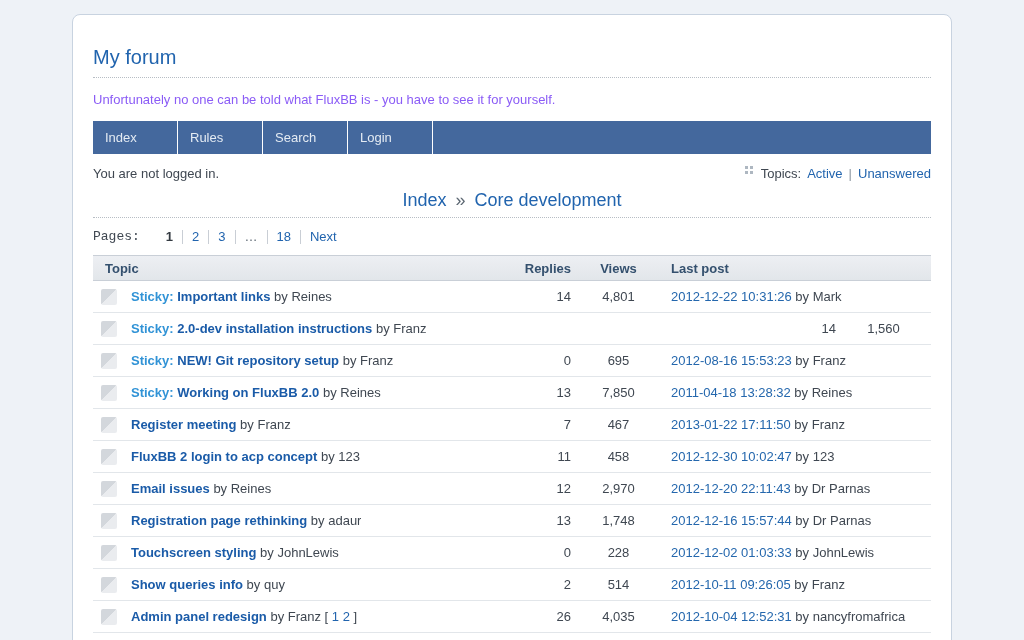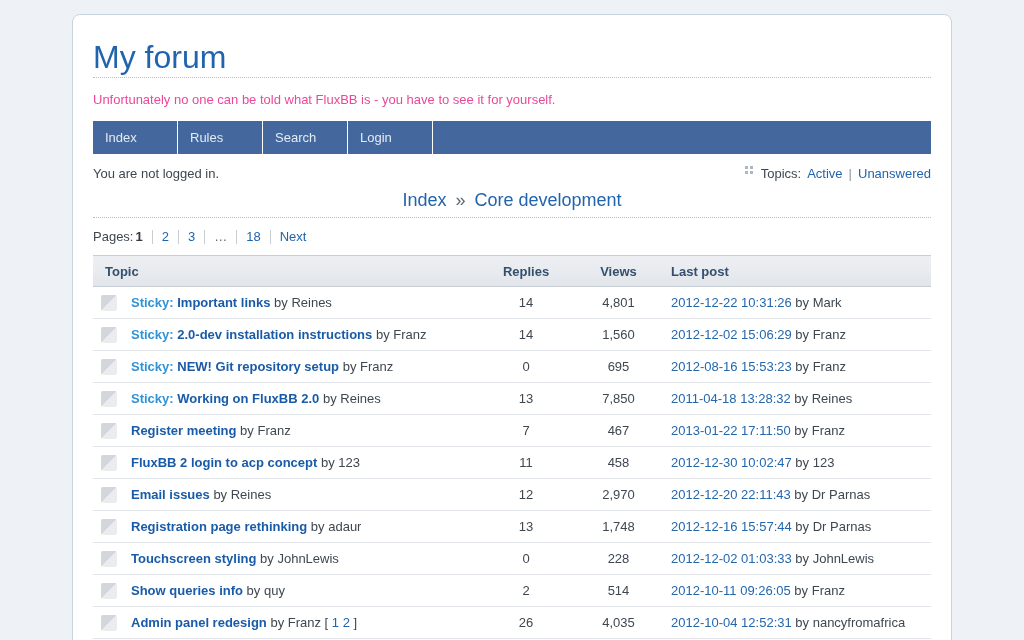--- a/index.html
+++ b/index.html
@@ -15,35 +15,35 @@
     left: 72px; top: 14px;
     width: 880px; min-height: 720px;
     background: #ffffff;
     border: 1px solid #c8d3e0;
     border-radius: 8px;
     padding: 0 20px;
   }
   
   h1.board-title {
     margin-top: 25px;
-    font-size: 32px;
+    font-size: 20px;
     line-height: 34px;
     font-weight: normal;
     color: #2164ae;
   }
   .dotted-rule {
     border-bottom: 1px dotted #b7bdc4;
     height: 1px;
     margin-top: 3px;
   }
   .tagline {
     margin-top: 14px;
     font-size: 13px;
     line-height: 16px;
-    color: #ec4899;
+    color: #8b5cf6;
   }
   
   .main-nav {
     margin-top: 13px;
     display: flex;
     height: 33px;
   }
   .nav-item {
     width: 84px;
     margin-right: 1px;
@@ -81,39 +81,39 @@
     text-align: center;
   }
   .crumbs .crumb-sep { color: #5d6873; padding: 0 4px; }
   
   .paging {
     margin-top: 11px;
     font-size: 13px;
     display: flex;
     align-items: center;
   }
-  .paging .plabel { margin-right: 2px; }
+  .paging .plabel { margin-right: 26px; font-family: Liberation Mono, monospace; }
   .paging .pcur { font-weight: bold; color: #333a41; }
   .paging .pitem { padding: 0 9px; }
   .paging .pellipsis { color: #5d6873; }
   .psep { width: 1px; height: 14px; background: #c9ced5; display: inline-block; }
   
   .topic-table { margin-top: 11px; font-size: 13px; }
   .t-header {
     display: flex;
-    height: 32px;
+    height: 26px;
     align-items: center;
     background: linear-gradient(#edeff3, #e2e6ea);
     border-top: 1px solid #c9cfd7;
     border-bottom: 1px solid #c9cfd7;
     font-weight: bold;
     color: #34506e;
   }
   .col-topic { flex: 1; padding-left: 12px; display: flex; align-items: center; min-width: 0; }
-  .col-replies { width: 90px; text-align: center; flex: none; }
+  .col-replies { width: 90px; text-align: right; flex: none; }
   .col-views { width: 95px; text-align: center; flex: none; }
   .col-last { width: 265px; padding-left: 5px; flex: none; white-space: nowrap; overflow: hidden; }
   .t-row {
     display: flex;
     height: 32px;
     align-items: center;
     border-bottom: 1px solid #e2e6ea;
     background: #fff;
   }
   .t-row .col-topic { padding-left: 8px; }
@@ -198,21 +198,20 @@
           <div class="col-views">4,801</div>
           <div class="col-last"><a class="date-link">2012-12-22 10:31:26</a><span class="byline"> by Mark</span></div>
         </div>
         <div class="t-row">
           <div class="col-topic">
             <span class="topic-icon"></span>
             <span class="topic-text"><span class="sticky-prefix">Sticky: </span><a class="topic-link">2.0-dev installation instructions</a><span class="byline"> by Franz</span></span>
           </div>
           <div class="col-replies">14</div>
           <div class="col-views">1,560</div>
-          <div class="col-last"><a class="date-link">2012-12-02 15:06:29</a><span class="byline"> by Franz</span></div>
         </div>
         <div class="t-row">
           <div class="col-topic">
             <span class="topic-icon"></span>
             <span class="topic-text"><span class="sticky-prefix">Sticky: </span><a class="topic-link">NEW! Git repository setup</a><span class="byline"> by Franz</span></span>
           </div>
           <div class="col-replies">0</div>
           <div class="col-views">695</div>
           <div class="col-last"><a class="date-link">2012-08-16 15:53:23</a><span class="byline"> by Franz</span></div>
         </div>

